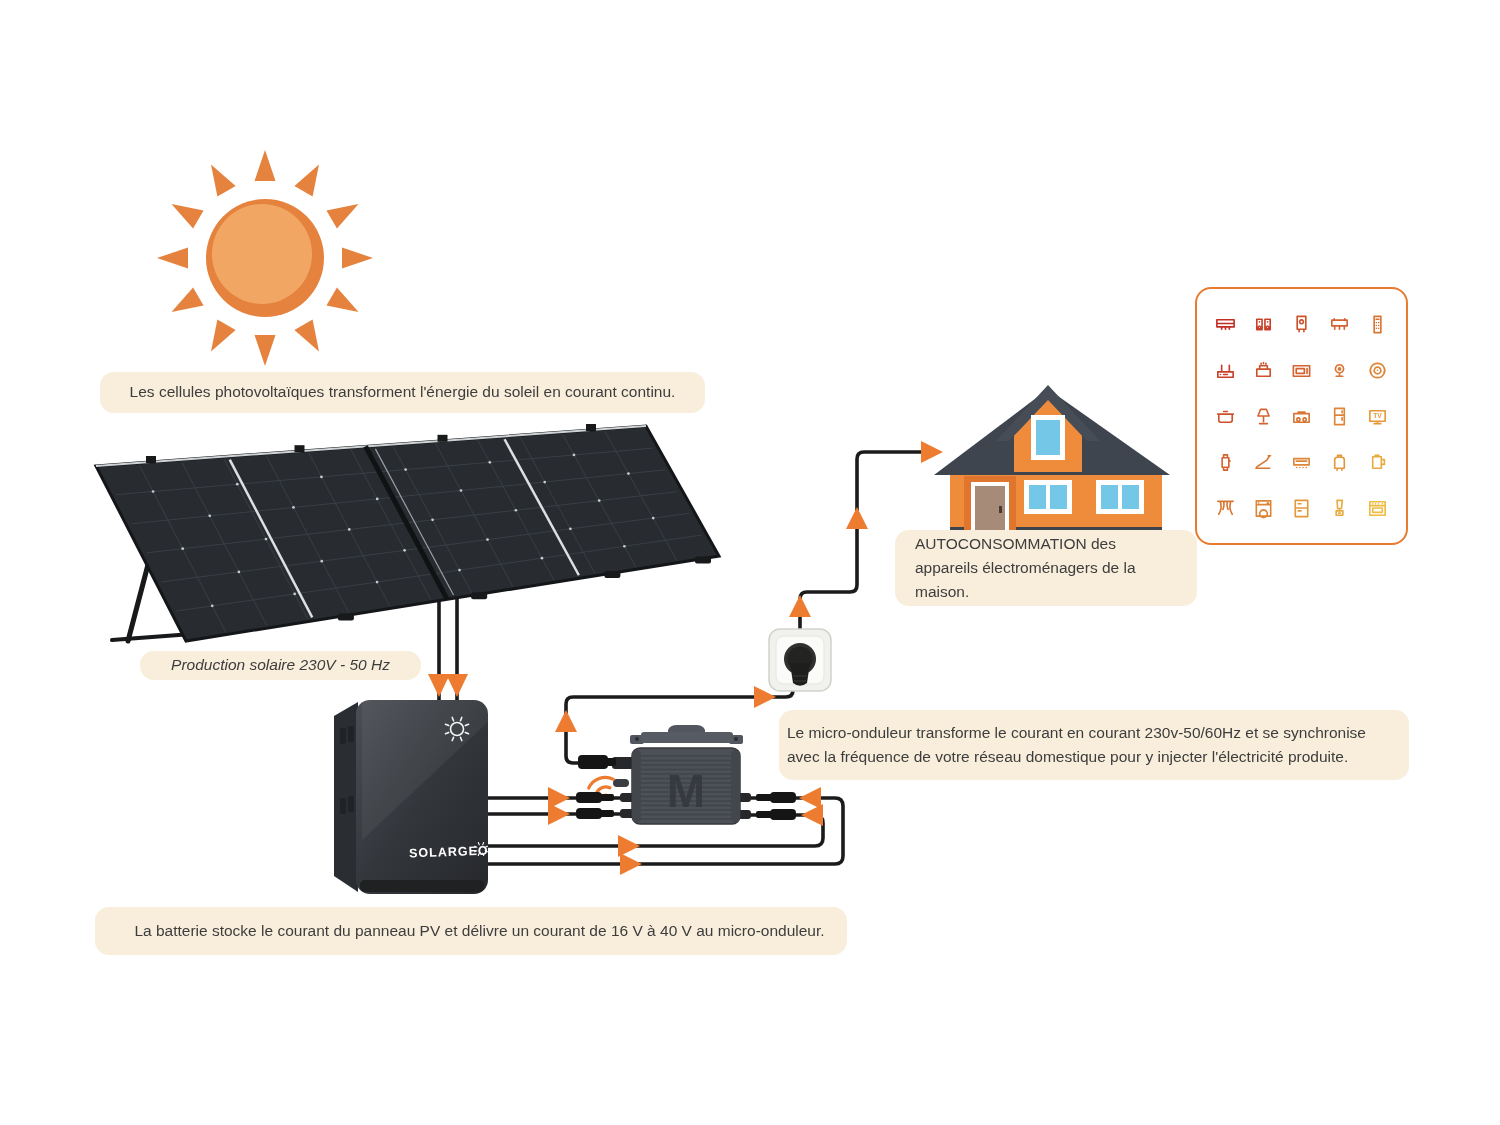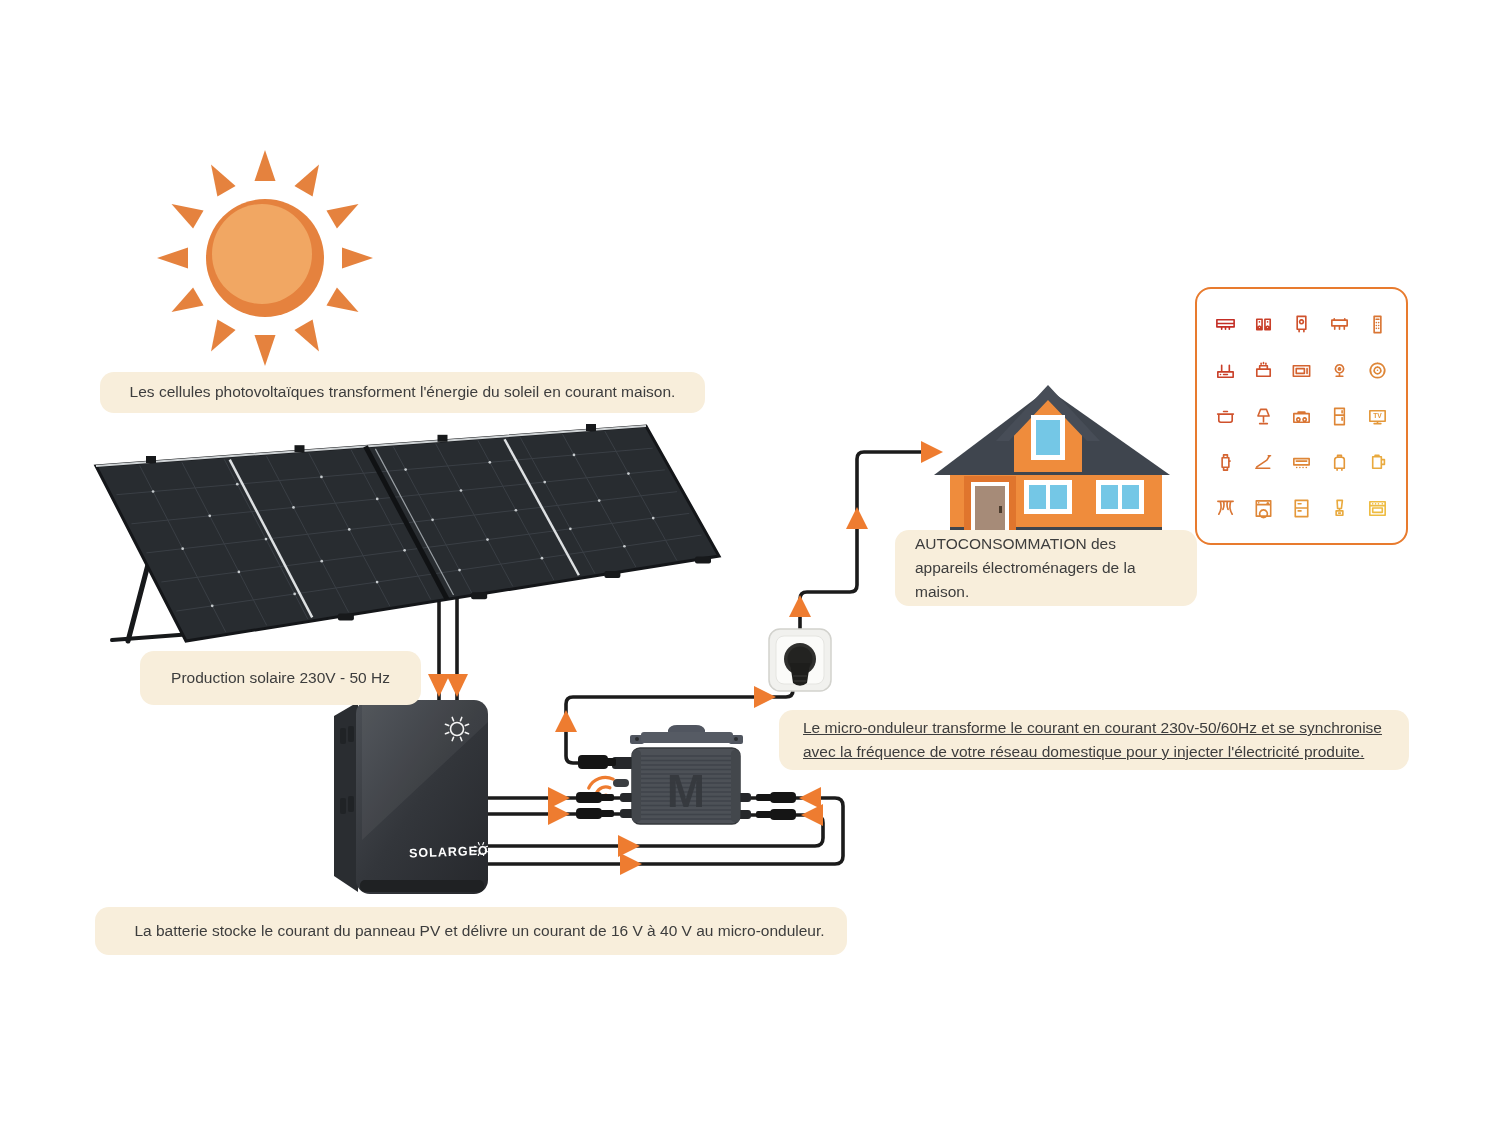--- a/index.html
+++ b/index.html
@@ -8,23 +8,23 @@
     font-family:"Liberation Sans", sans-serif;
   }
   #art{position:absolute;left:0;top:0;}
   .label{
     position:absolute;background:var(--label-bg,#f8eedb);border-radius:14px;
     color:#3d3d3d;font-size:15.5px;line-height:1.55;
     display:flex;align-items:center;box-sizing:border-box;
   }
   .label.center{justify-content:center;text-align:center;}
   #label-pv{left:100px;top:372px;width:605px;height:41px;}
-  #label-prod{left:140px;top:651px;width:281px;height:54px;}
+  #label-prod{left:140px;top:651px;width:281px;height:29px;font-style:italic;}
   #label-auto{left:895px;top:530px;width:302px;height:76px;padding:0 20px;}
-  #label-inv{left:779px;top:710px;width:630px;height:60px;padding:0 24px;text-decoration:underline;}
+  #label-inv{left:779px;top:710px;width:630px;height:70px;padding:0 8px;}
   #label-bat{left:95px;top:907px;width:752px;height:48px;padding-left:17px;}
   #appliance-panel{
     position:absolute;left:1195px;top:287px;width:213px;height:258px;
     background:#fff;border:2px solid #e87b2e;border-radius:16px;box-sizing:border-box;
     display:grid;grid-template-columns:repeat(5,1fr);align-items:center;justify-items:center;
     padding:12px 10px;
   }
   .app-icon{width:23px;height:23px;display:flex;align-items:center;justify-content:center;}
   .app-icon svg{display:block;}
 </style>
@@ -271,21 +271,21 @@
     <polygon points="799,798 821,787 821,809"></polygon>
     <polygon points="801,815 823,804 823,826"></polygon>
     <polygon points="566,710 555,732 577,732"></polygon>
     <polygon points="776,697 754,686 754,708"></polygon>
     <polygon points="800,595 789,617 811,617"></polygon>
     <polygon points="857,507 846,529 868,529"></polygon>
     <polygon points="943,452 921,441 921,463"></polygon>
   </g>
 </svg>
 
-<div class="label center" id="label-pv">Les cellules photovoltaïques transforment l'énergie du soleil en courant maison.</div>
+<div class="label center" id="label-pv">Les cellules photovoltaïques transforment l'énergie du soleil en courant continu.</div>
 <div class="label center" id="label-prod">Production solaire 230V - 50 Hz</div>
 <div class="label" id="label-auto">AUTOCONSOMMATION des appareils électroménagers de la maison.</div>
 <div class="label" id="label-inv">Le micro-onduleur transforme le courant en courant 230v-50/60Hz et se synchronise avec la fréquence de votre réseau domestique pour y injecter l'électricité produite.</div>
 <div class="label center" id="label-bat">La batterie stocke le courant du panneau PV et délivre un courant de 16 V à 40 V au micro-onduleur.</div>
 
 <div id="appliance-panel" style="border-color: rgb(232, 123, 46);">
       <div class="app-icon">
         <svg width="23" height="23" viewBox="0 0 24 24">
           <path d="M3 7h18v7.5H3z M3 11h18 M8 14.5v2.5 M12 14.5v2.5 M16 14.5v2.5" fill="none" stroke="#c42d25" stroke-width="1.7" stroke-linecap="round" stroke-linejoin="round"></path>
         </svg>

